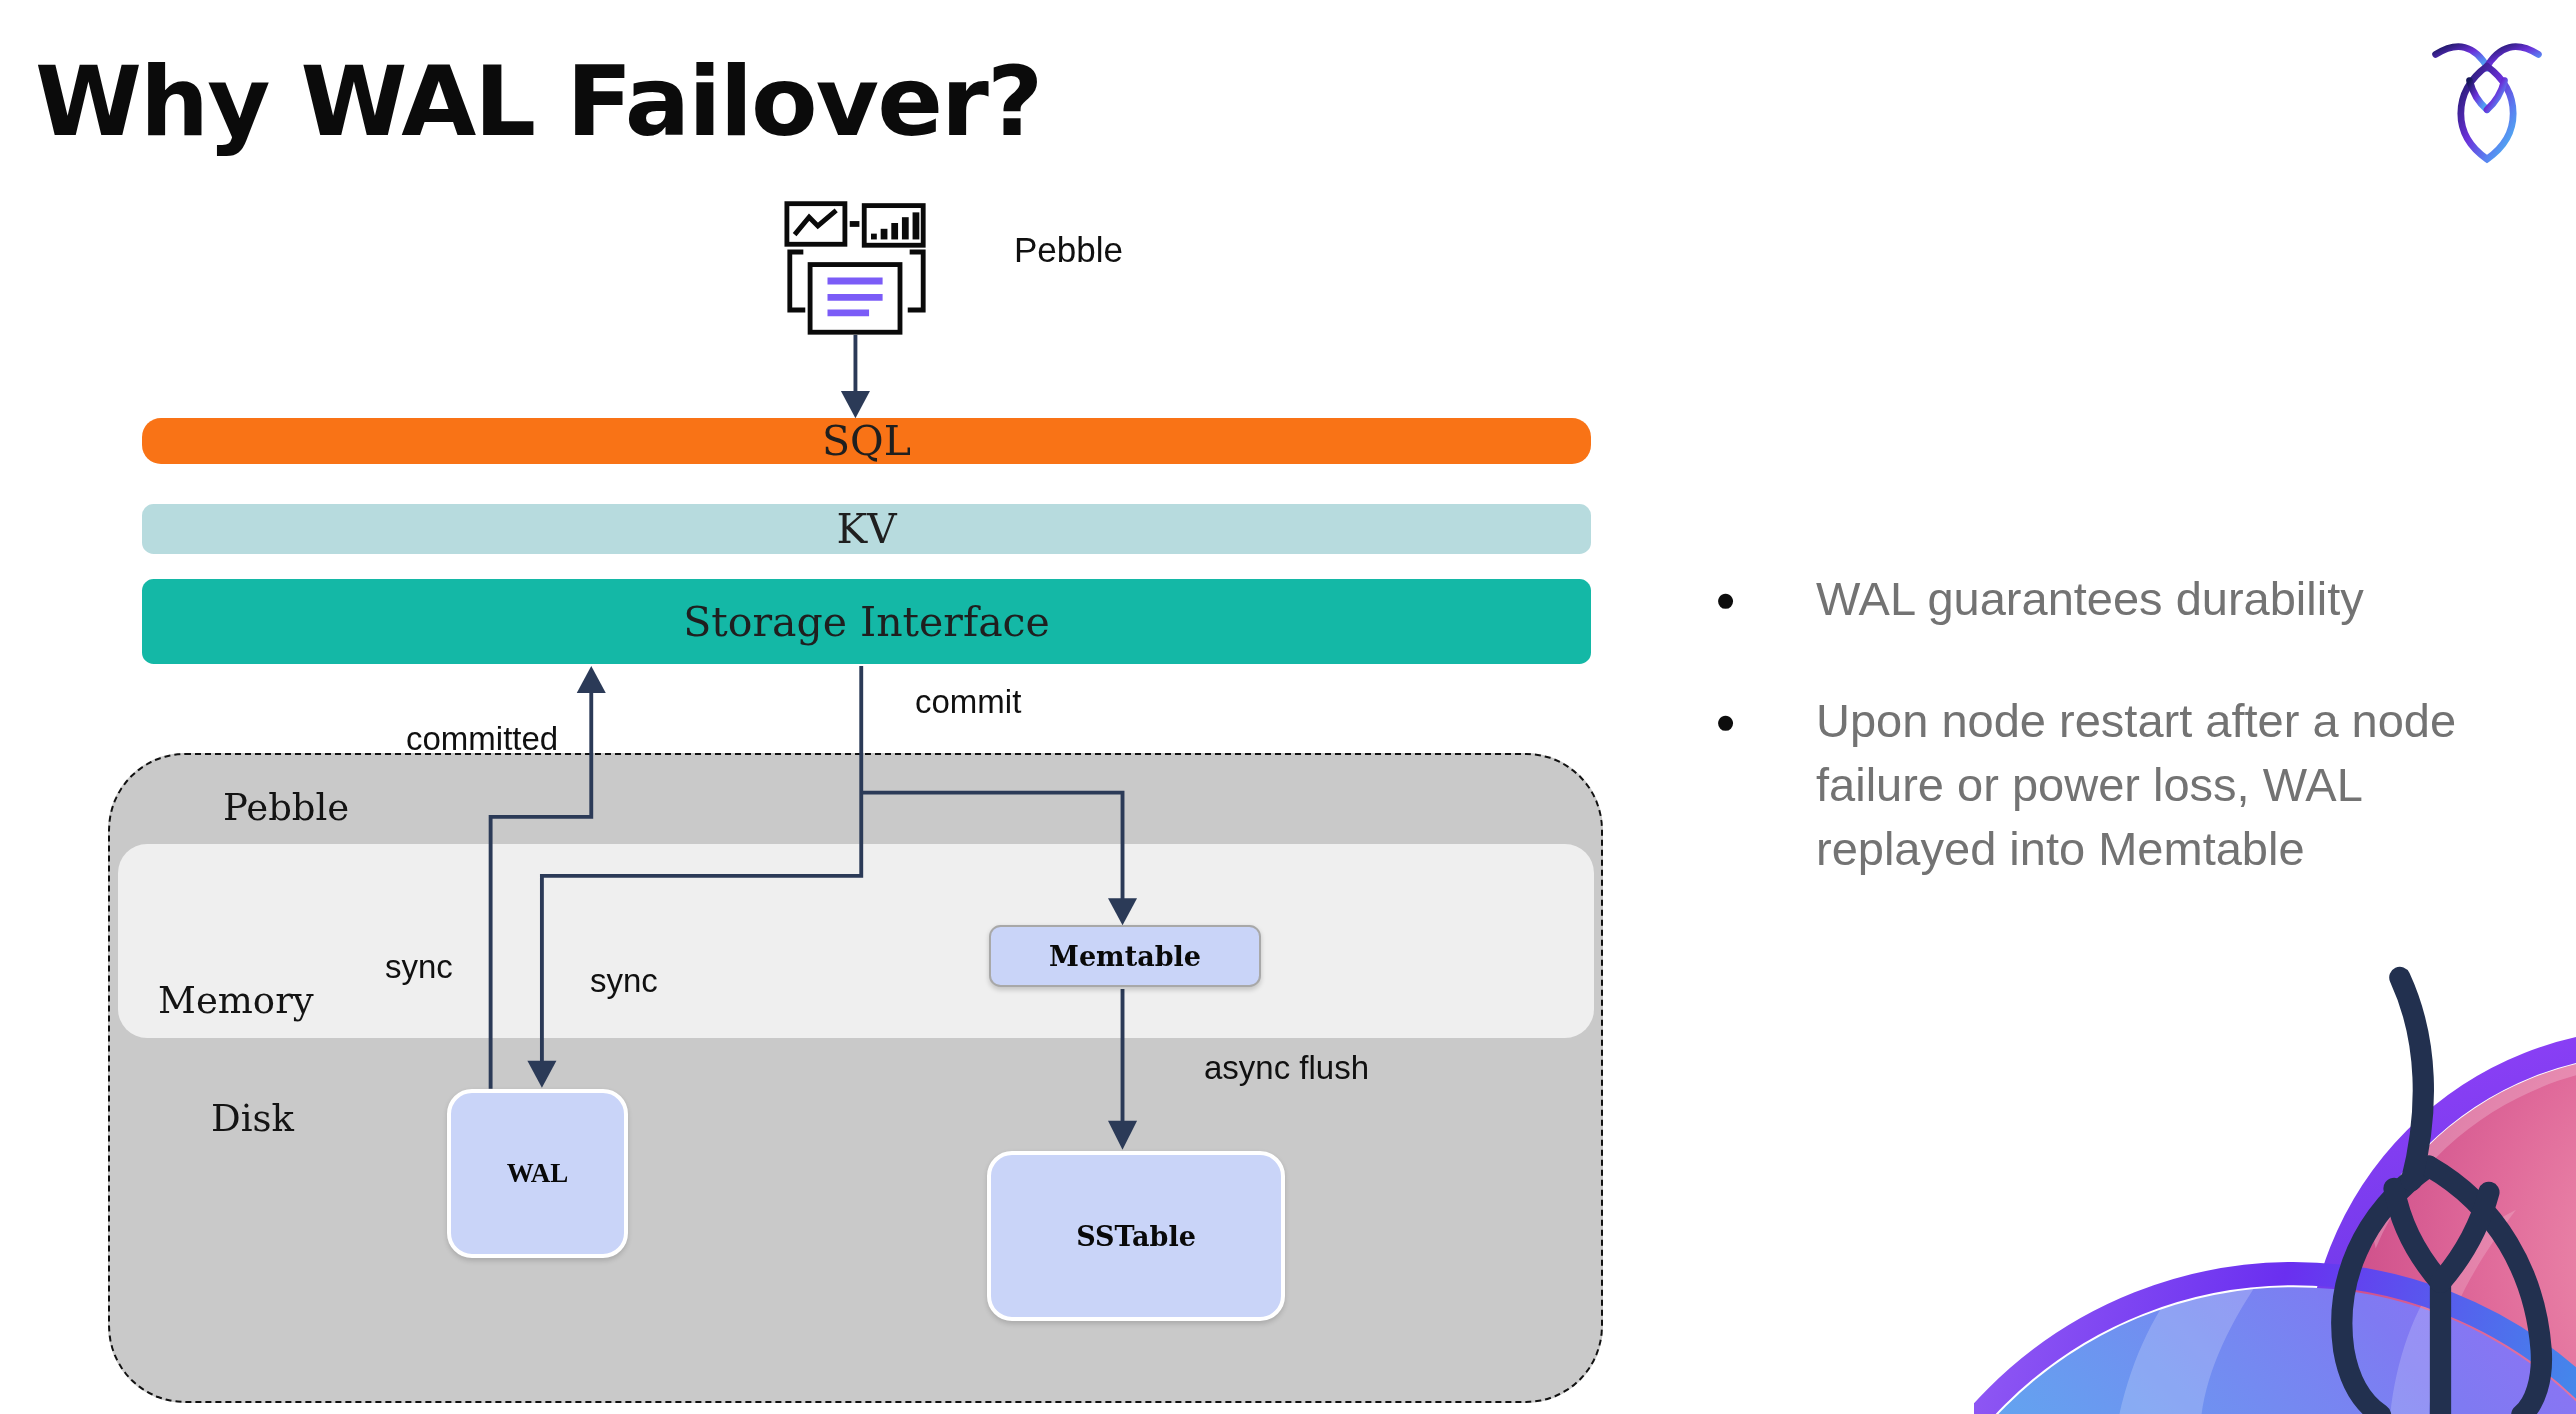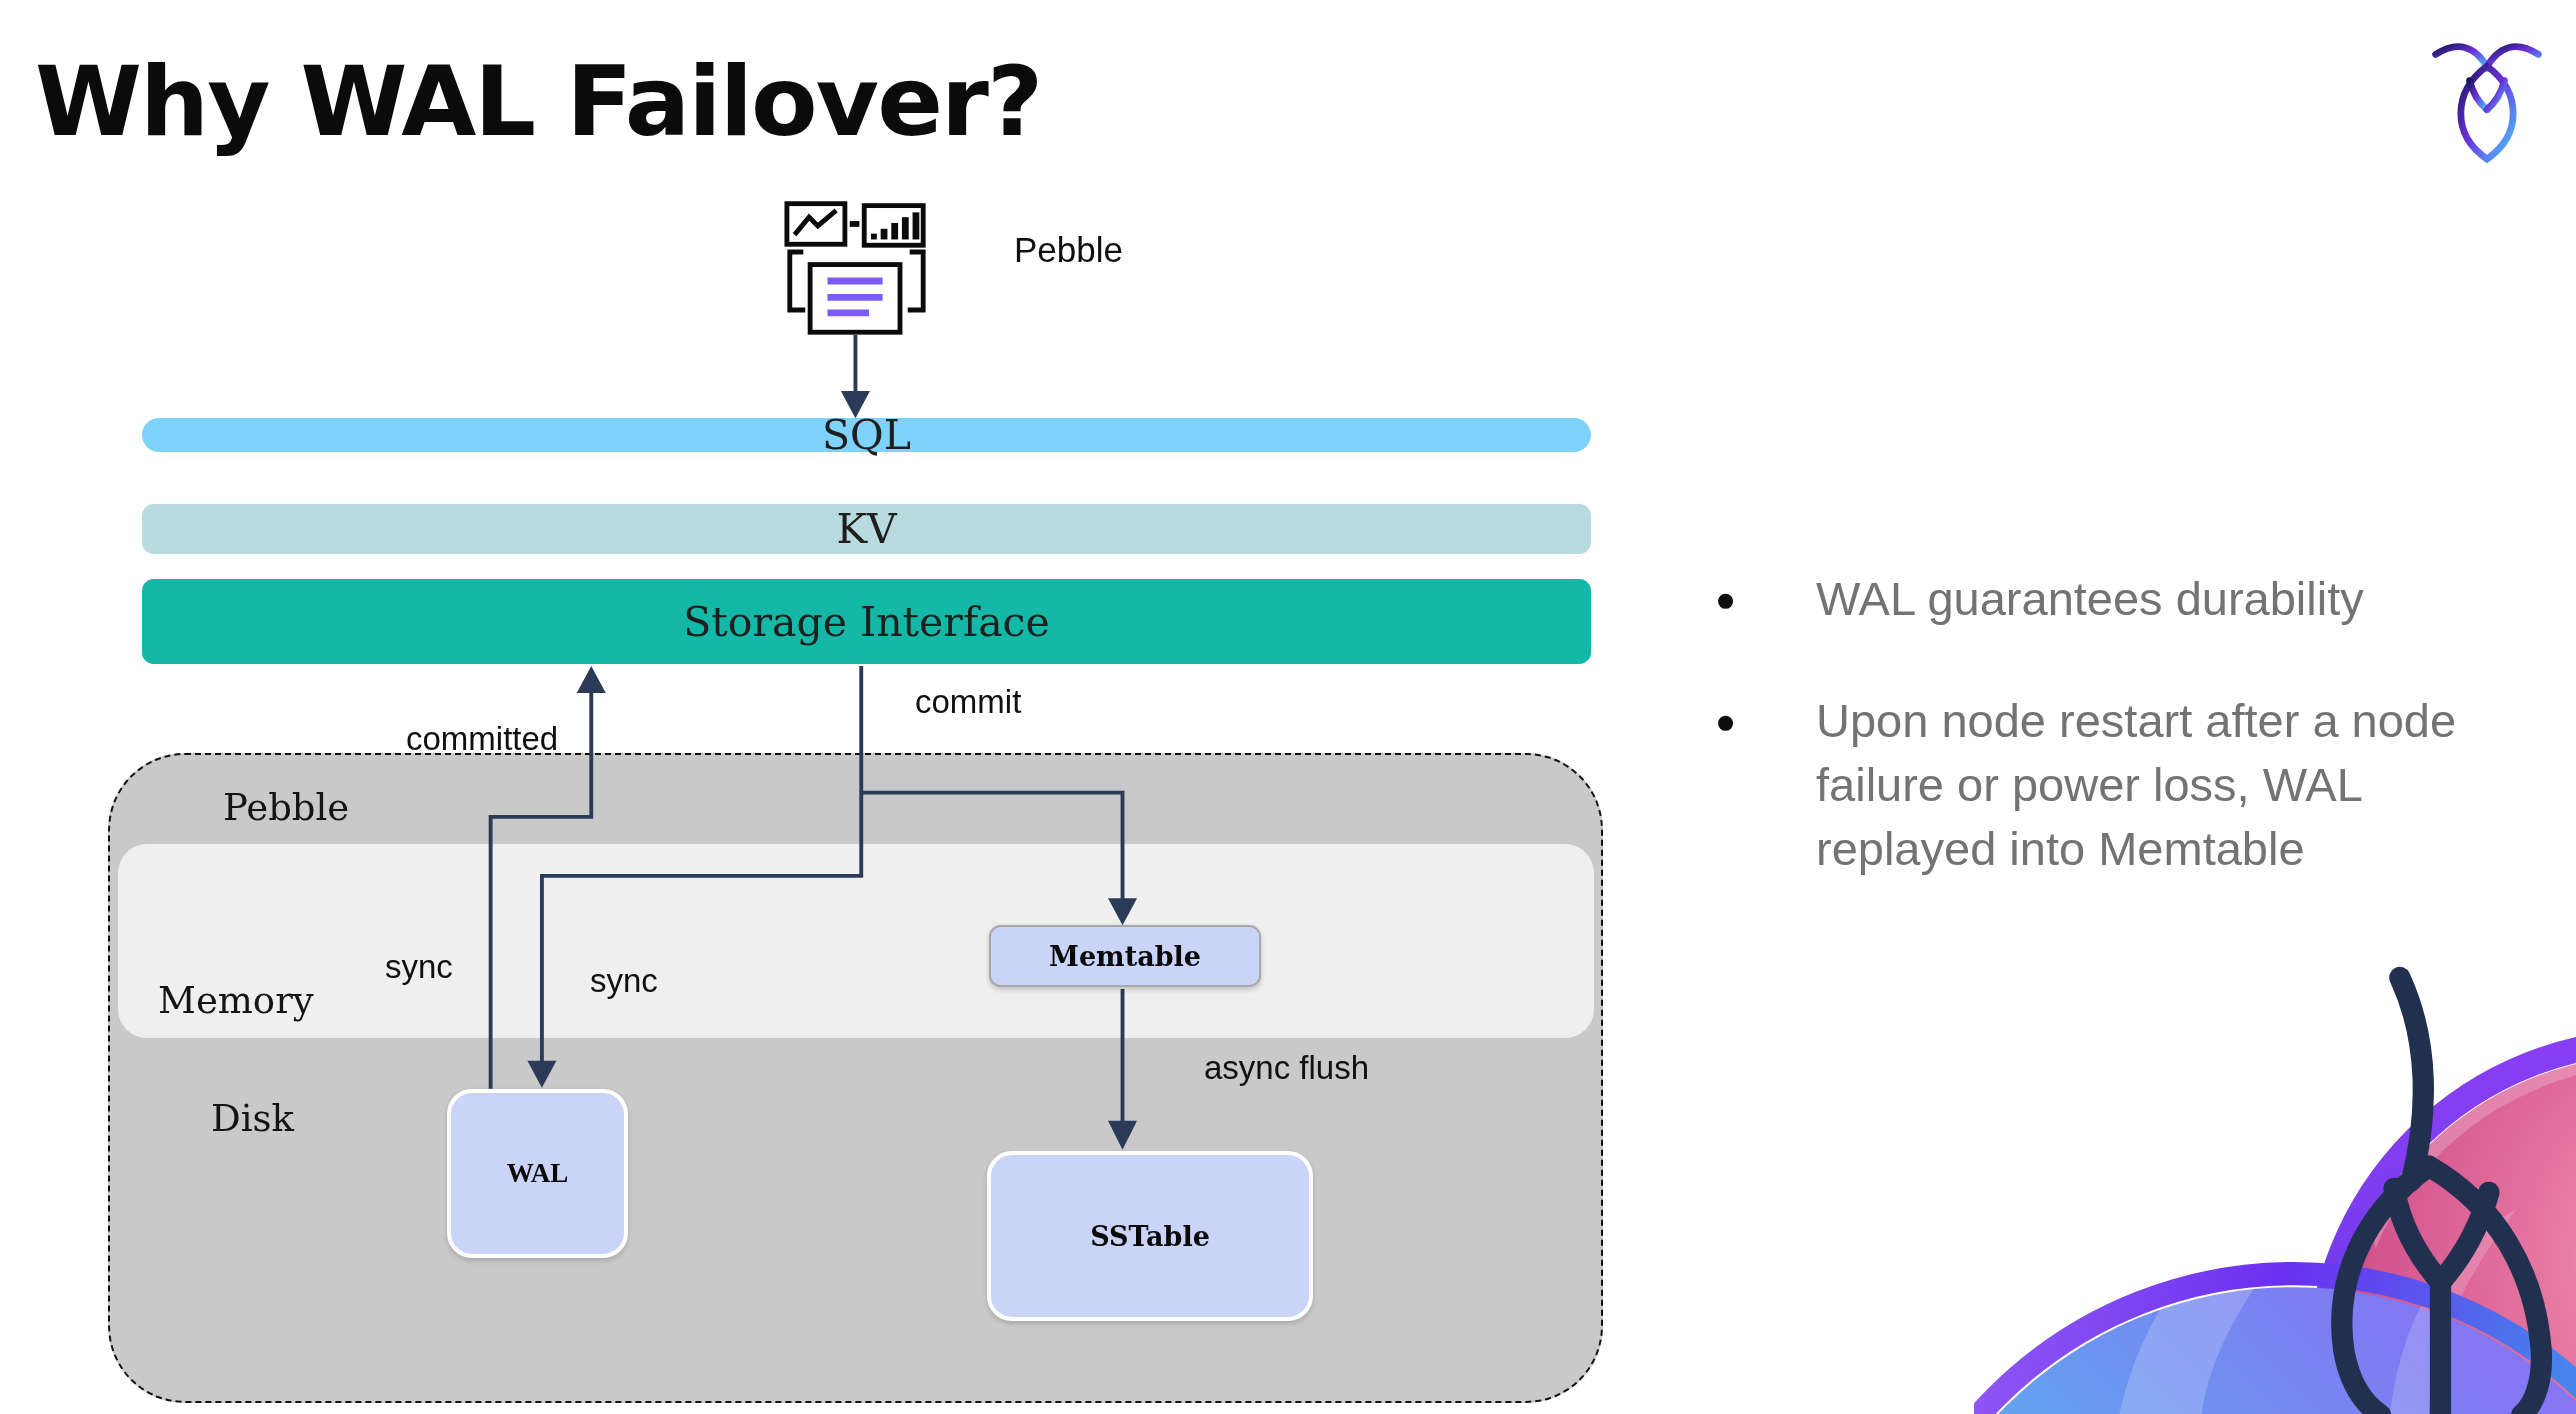--- a/index.html
+++ b/index.html
@@ -7,21 +7,21 @@
          font-family:"Liberation Sans",sans-serif;color:#111;}
 
   .title{position:absolute;left:35px;top:45px;width:1355px;
          font-family:"DejaVu Sans",sans-serif;font-weight:800;font-size:97px;
          letter-spacing:-1.9px;color:#0b0b0b;}
 
   
   .layer-bar{position:absolute;left:142px;width:1449px;border-radius:11.6px;
              display:flex;align-items:center;justify-content:center;
              font-family:"DejaVu Serif",serif;font-size:41px;color:#1f1f1f;z-index:3;}
-  .bar-sql{top:418px;height:34px;background:#7dd3fc;border-radius:19px;}
+  .bar-sql{top:418px;height:46px;background:#f97316;border-radius:19px;}
   .bar-kv{top:504px;height:50px;background:#b7dbde;}
   .bar-storage{top:579px;height:85px;background:#14b8a6;}
 
   
   .pebble{position:absolute;left:108px;top:753px;width:1495px;height:650px;
           background:#c9c9c9;border:2.9px dashed #111;border-radius:77px;
           box-sizing:border-box;z-index:1;}
   .memory-band{position:absolute;left:118px;top:844px;width:1476px;height:194px;
                background:#efefef;border-radius:29px;z-index:2;}
 
@@ -40,21 +40,21 @@
   .lbl-client{left:1014px;top:230px;font-size:35px;}
 
   
   .node{position:absolute;background:#c9d4f8;display:flex;align-items:center;justify-content:center;
         font-family:"DejaVu Serif",serif;font-weight:bold;font-size:27px;color:#090909;
         box-sizing:border-box;z-index:5;}
   .node-memtable{left:989px;top:925px;width:272px;height:62px;border:2.9px solid #a8a8a8;
                  border-radius:11.6px;box-shadow:0 2.9px 4.8px rgba(0,0,0,.18);}
   .node-wal{left:447px;top:1089px;width:181px;height:169px;border:4.8px solid #ffffff;
             border-radius:25px;box-shadow:0 2.9px 5.8px rgba(0,0,0,.15);font-family:Liberation Serif, serif;}
-  .node-sstable{left:987px;top:1151px;width:326px;height:170px;border:4.8px solid #ffffff;
+  .node-sstable{left:987px;top:1151px;width:298px;height:170px;border:4.8px solid #ffffff;
                 border-radius:25px;box-shadow:0 2.9px 5.8px rgba(0,0,0,.15);}
 
   
   .connectors{position:absolute;left:0;top:0;z-index:4;pointer-events:none;}
   .icon-layer{position:absolute;z-index:3;}
 
   
   .bullets{position:absolute;left:1715px;top:567px;width:832px;z-index:3;}
   .bullet{display:flex;align-items:flex-start;margin-bottom:58px;}
   .bullet-dot{flex:0 0 101px;font-size:35px;line-height:64px;color:#0d0d0d;}

